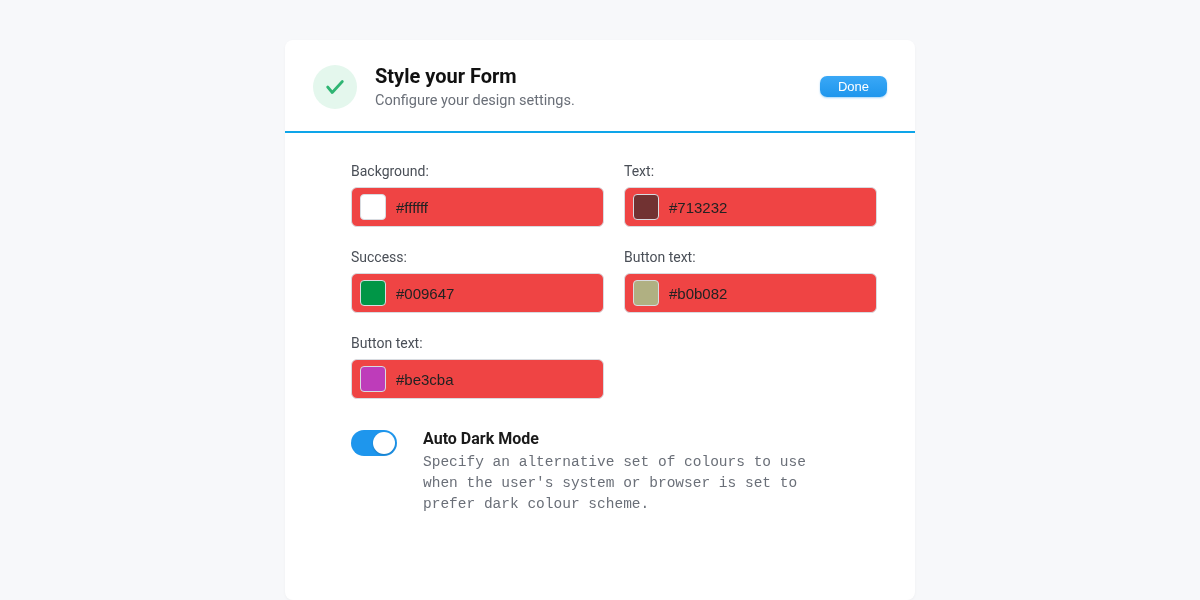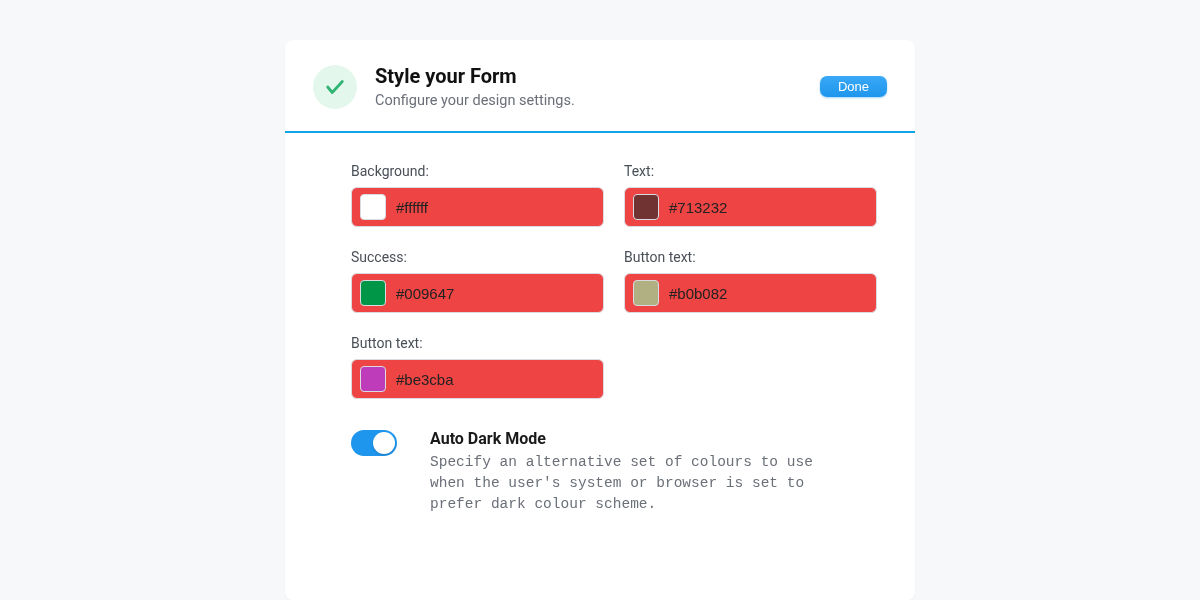--- a/index.html
+++ b/index.html
@@ -93,21 +93,21 @@
   .color-value {
     font-size: 15px;
     color: #222;
     border: none;
     outline: none;
     flex: 1;
     background: transparent;
   }
   .toggle-section {
     display: flex;
-    gap: 33px;
+    gap: 26px;
     margin-top: 30px;
     align-items: flex-start;
   }
   .toggle {
     width: 46px;
     height: 26px;
     background: #1e96ed;
     border-radius: 13px;
     position: relative;
     flex-shrink: 0;

